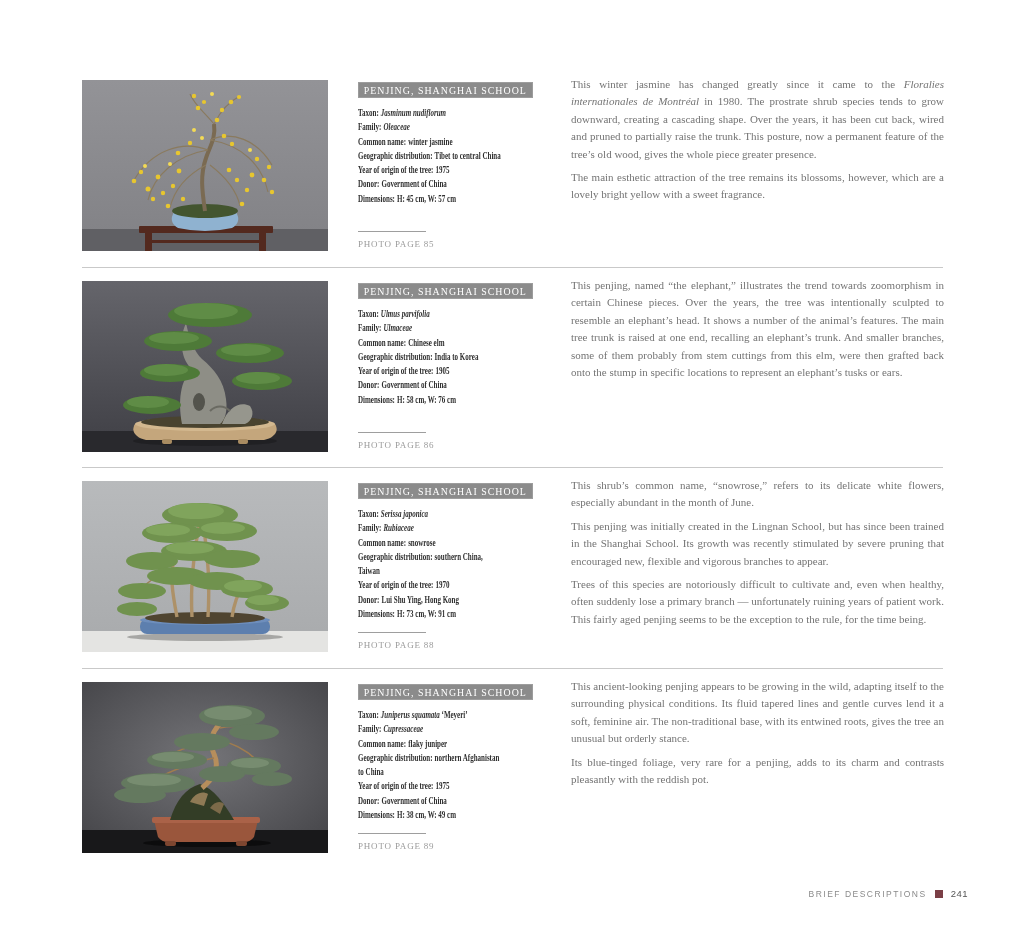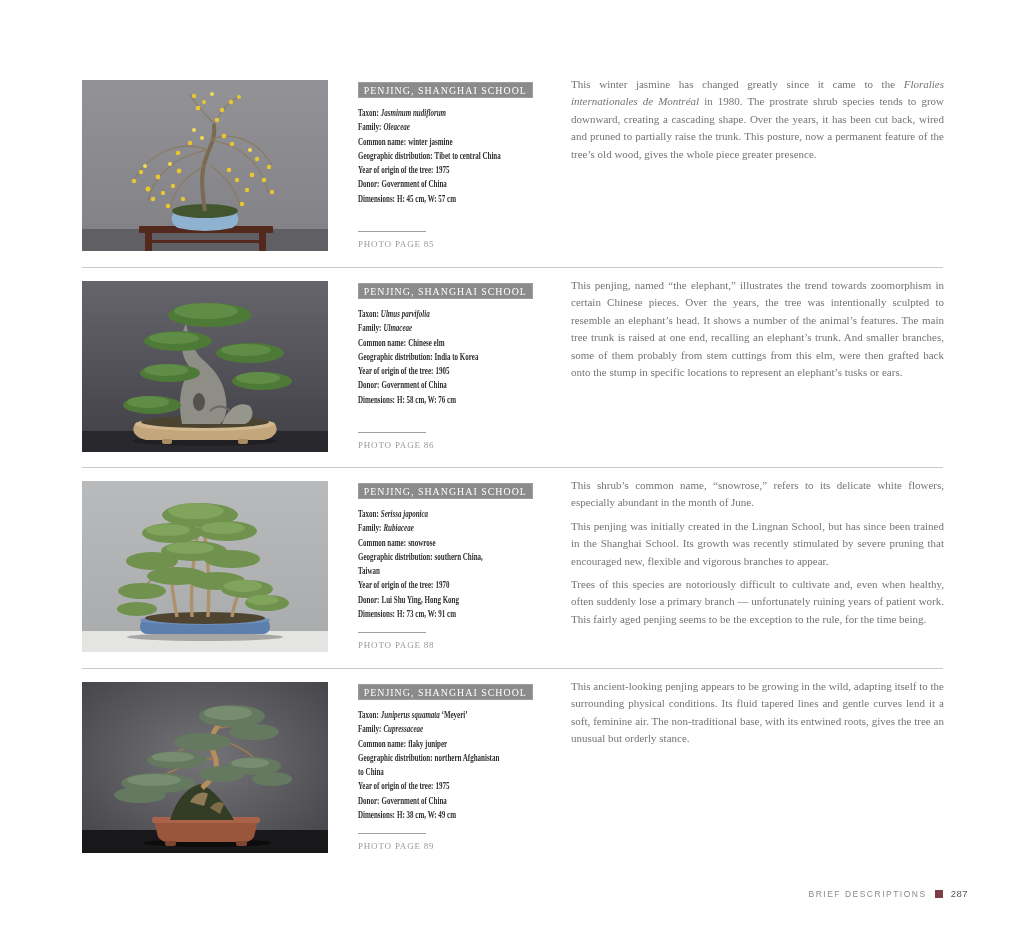--- a/index.html
+++ b/index.html
@@ -114,20 +114,21 @@
         <div class="spec"><span class="lbl">Donor:</span><span class="val">Government of China</span></div>
         <div class="spec"><span class="lbl">Dimensions:</span><span class="val">H: 45 cm, W: 57 cm</span></div>
       </div>
     </div>
     <div class="photo-page">
       <div class="rule"></div>
       <div class="pp-text">PHOTO PAGE 85</div>
     </div>
     <div class="desc">
       <p><span>This winter jasmine has changed greatly since it came to the </span><span class="it">Floralies internationales de Montréal</span><span> in 1980. The prostrate shrub species tends to grow downward, creating a cascading shape. Over the years, it has been cut back, wired and pruned to partially raise the trunk. This posture, now a permanent feature of the tree’s old wood, gives the whole piece greater presence.</span></p>
+      <p>The main esthetic attraction of the tree remains its blossoms, however, which are a lovely bright yellow with a sweet fragrance.</p>
     </div>
   </div>
 
   <div class="divider" style="top:267px;"></div>
 
   <div class="entry" style="top:281px;">
     <figure class="photo" style="margin:0;" aria-label="Chinese elm penjing shaped like an elephant with a thick gray trunk and layered foliage pads in a shallow round tan pot on a dark backdrop">
       <svg viewBox="0 0 246 171">
         <defs>
           <linearGradient id="bg2" x1="0" y1="0" x2="0" y2="1">
@@ -326,22 +327,23 @@
         <div class="spec"><span class="lbl">Donor:</span><span class="val">Government of China</span></div>
         <div class="spec"><span class="lbl">Dimensions:</span><span class="val">H: 38 cm, W: 49 cm</span></div>
       </div>
     </div>
     <div class="photo-page">
       <div class="rule"></div>
       <div class="pp-text">PHOTO PAGE 89</div>
     </div>
     <div class="desc">
       <p>This ancient-looking penjing appears to be growing in the wild, adapting itself to the surrounding physical conditions. Its fluid tapered lines and gentle curves lend it a soft, feminine air. The non-traditional base, with its entwined roots, gives the tree an unusual but orderly stance.</p>
+      <p>Its blue-tinged foliage, very rare for a penjing, adds to its charm and contrasts pleasantly with the reddish pot.</p>
     </div>
   </div>
 
   <div class="footer">
     <span class="sect">BRIEF DESCRIPTIONS</span>
     <span class="sq"></span>
-    <span class="num">287</span>
+    <span class="num">241</span>
   </div>
 
 </div>
 
 </body></html>

